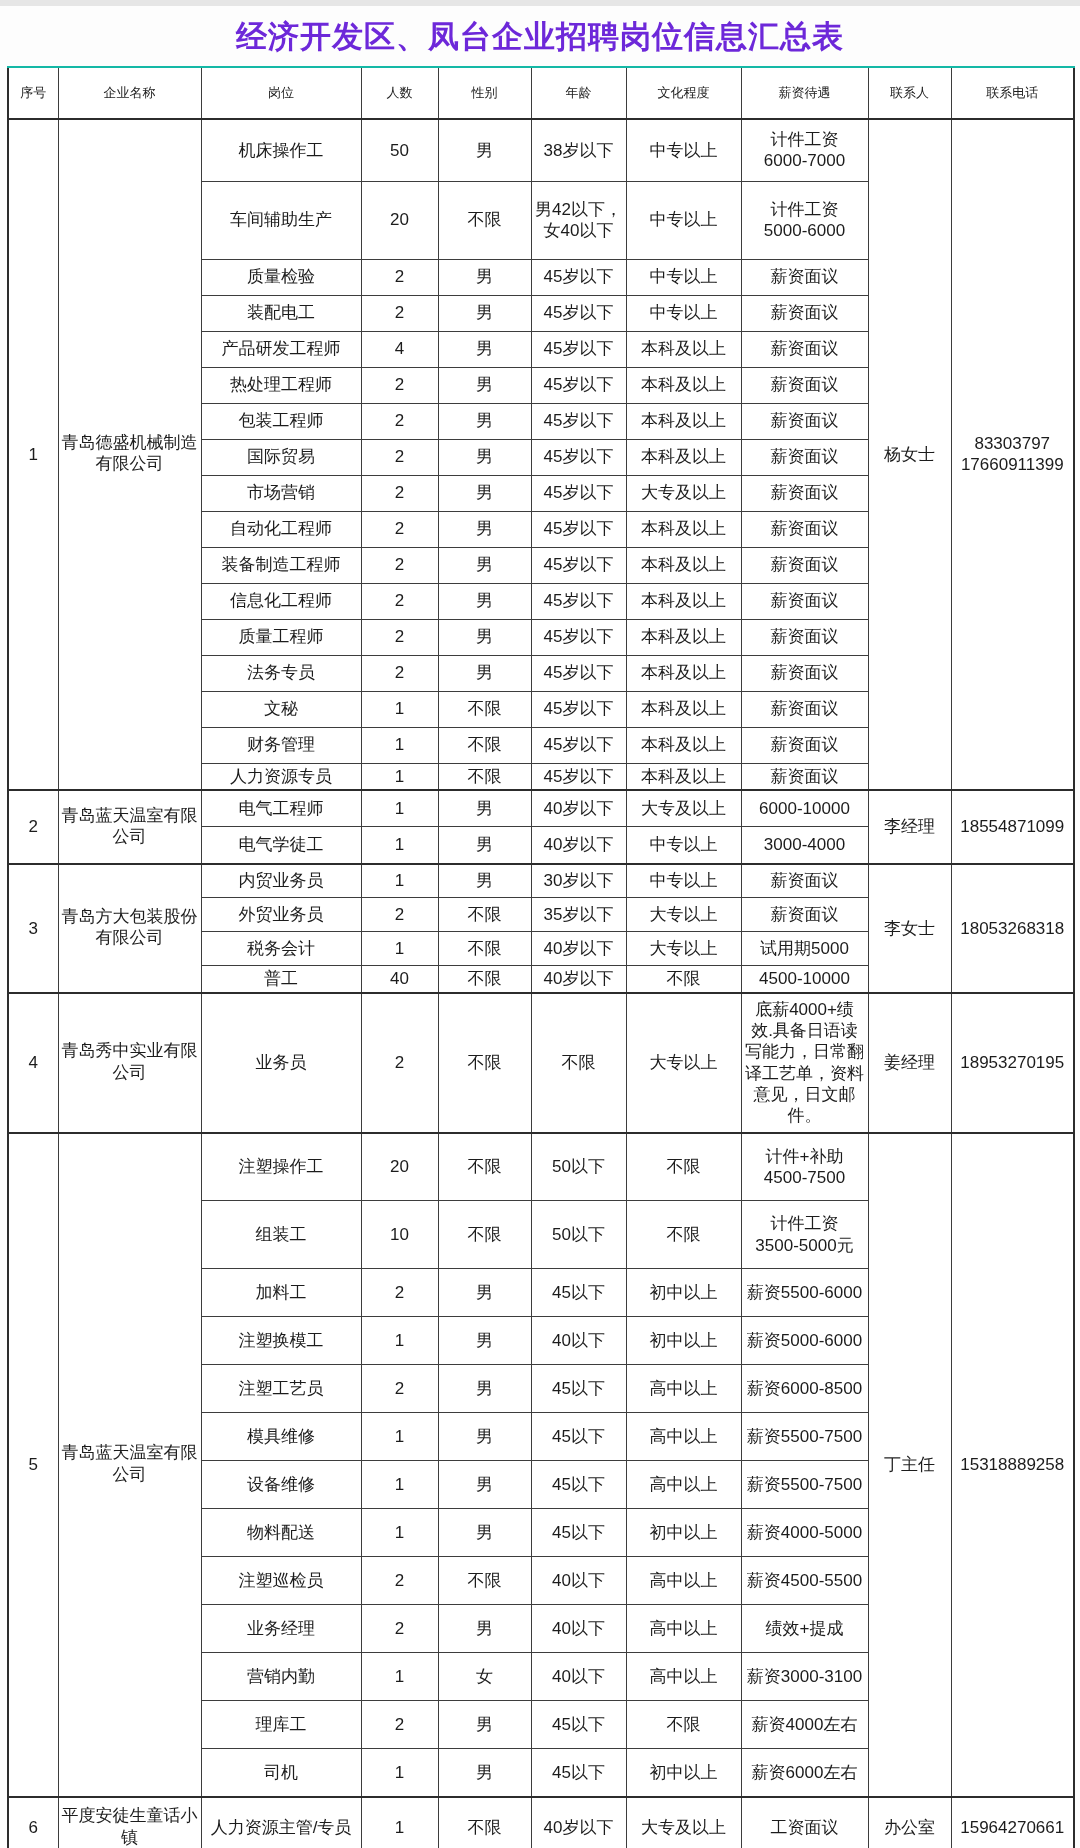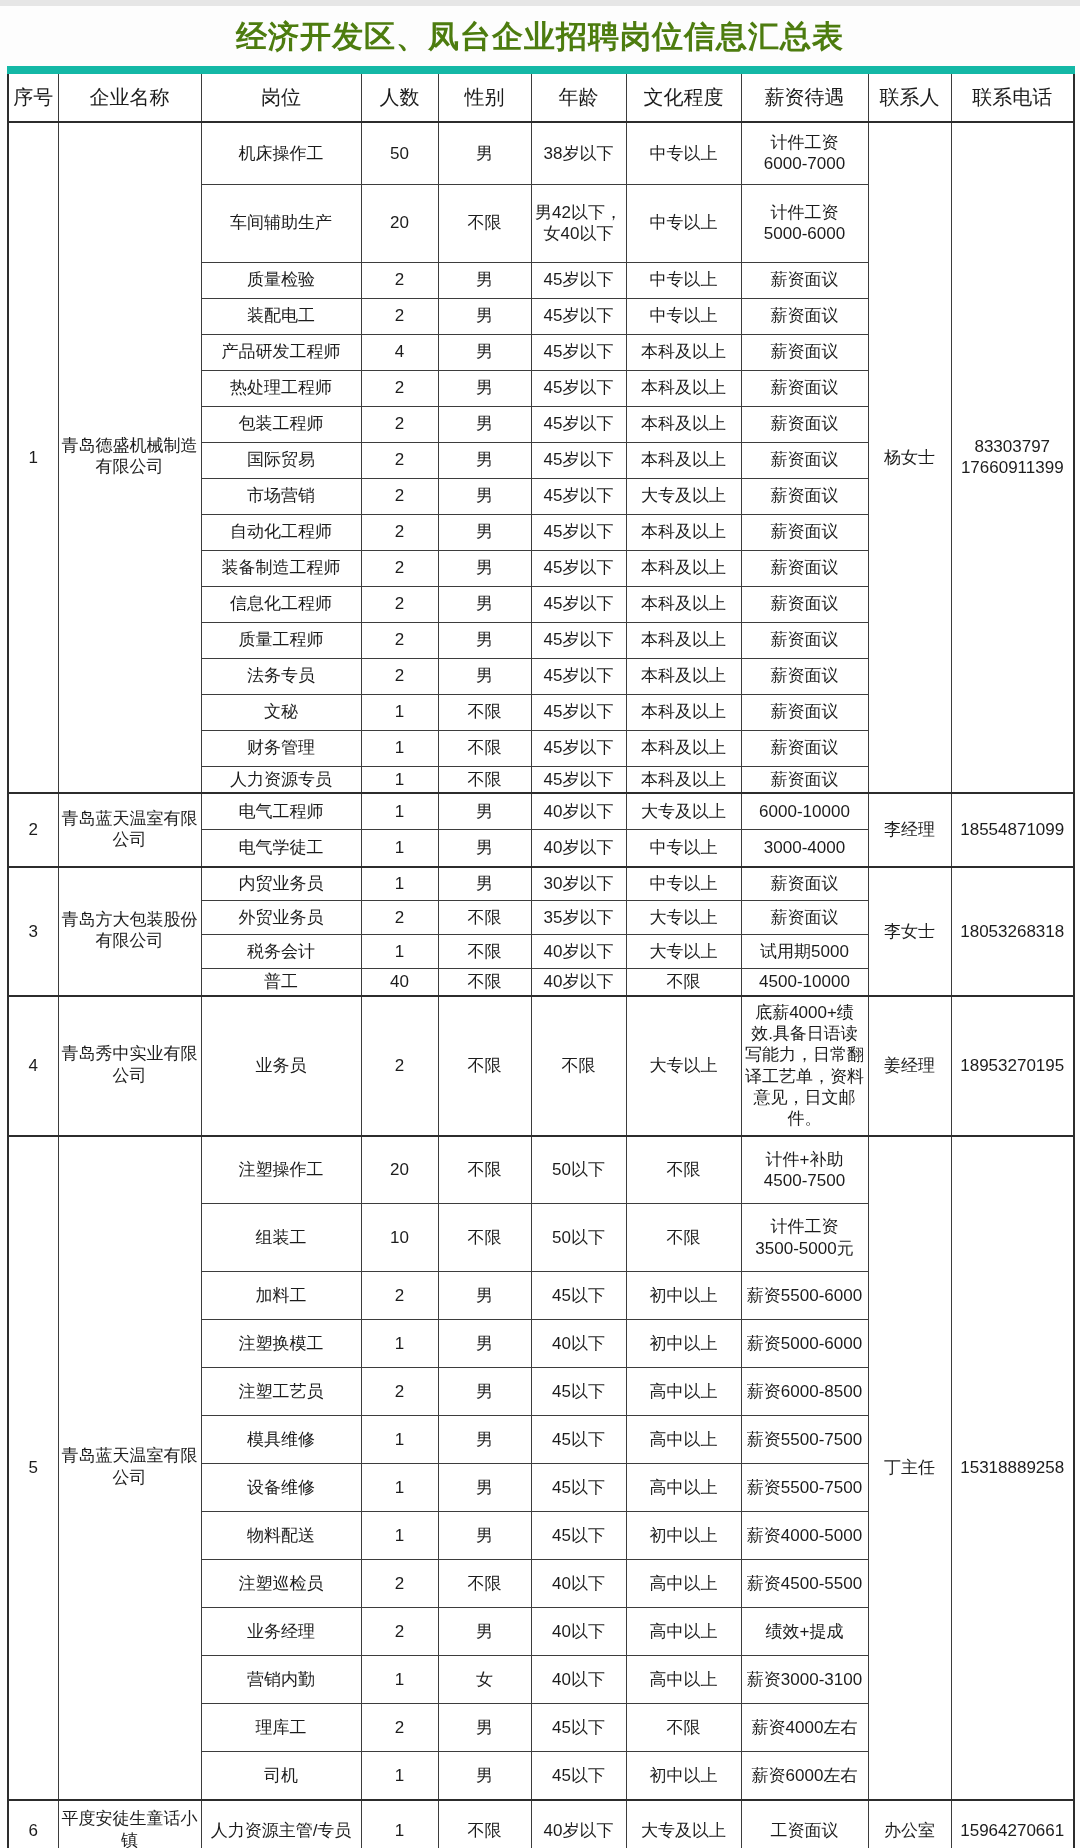--- a/index.html
+++ b/index.html
@@ -6,34 +6,34 @@
   html,body { background:#ededed; }
   body {
     width:1080px; height:1848px; overflow:hidden;
     font-family:"Liberation Sans","DejaVu Sans",sans-serif;
     color:#1c1c1c;
   }
   .page { width:1080px; height:1848px; background:#fdfdfd; overflow:hidden; }
   .top-strip { height:6px; background:#e6e6e6; }
   .title {
     text-align:center; font-size:31px; font-weight:700; letter-spacing:1px;
-    padding:10px 0 8px 0; color:#4d7c0f;
+    padding:10px 0 8px 0; color:#6d28d9;
   }
   table.recruit {
     width:1066px; margin:0 7px; border-collapse:collapse; table-layout:fixed;
     background:#fff;
   }
   table.recruit th, table.recruit td {
     border:1px solid #3d3d3d; text-align:center; vertical-align:middle;
     font-size:17px; padding:2px 3px; overflow:hidden; line-height:1.25;
   }
   table.recruit { border:2px solid #2c2c2c; }
   table.recruit thead th {
-    height:52px; font-weight:400; font-size:20px;
-    border-top:8px solid #14b8a6; border-bottom:2px solid #2c2c2c;
+    height:52px; font-weight:400; font-size:13px;
+    border-top:2px solid #14b8a6; border-bottom:2px solid #2c2c2c;
     background:#fff;
   }
   tr.group-start td { border-top:2px solid #2c2c2c; }
   td.pre { white-space:pre-line; }
   td.salary-xl { font-size:14px; line-height:1.3; padding:2px 2px; }
   td.company-cell { font-size:17px;font-family:Liberation Mono, monospace; }
 </style>
 </head>
 <body>
 

